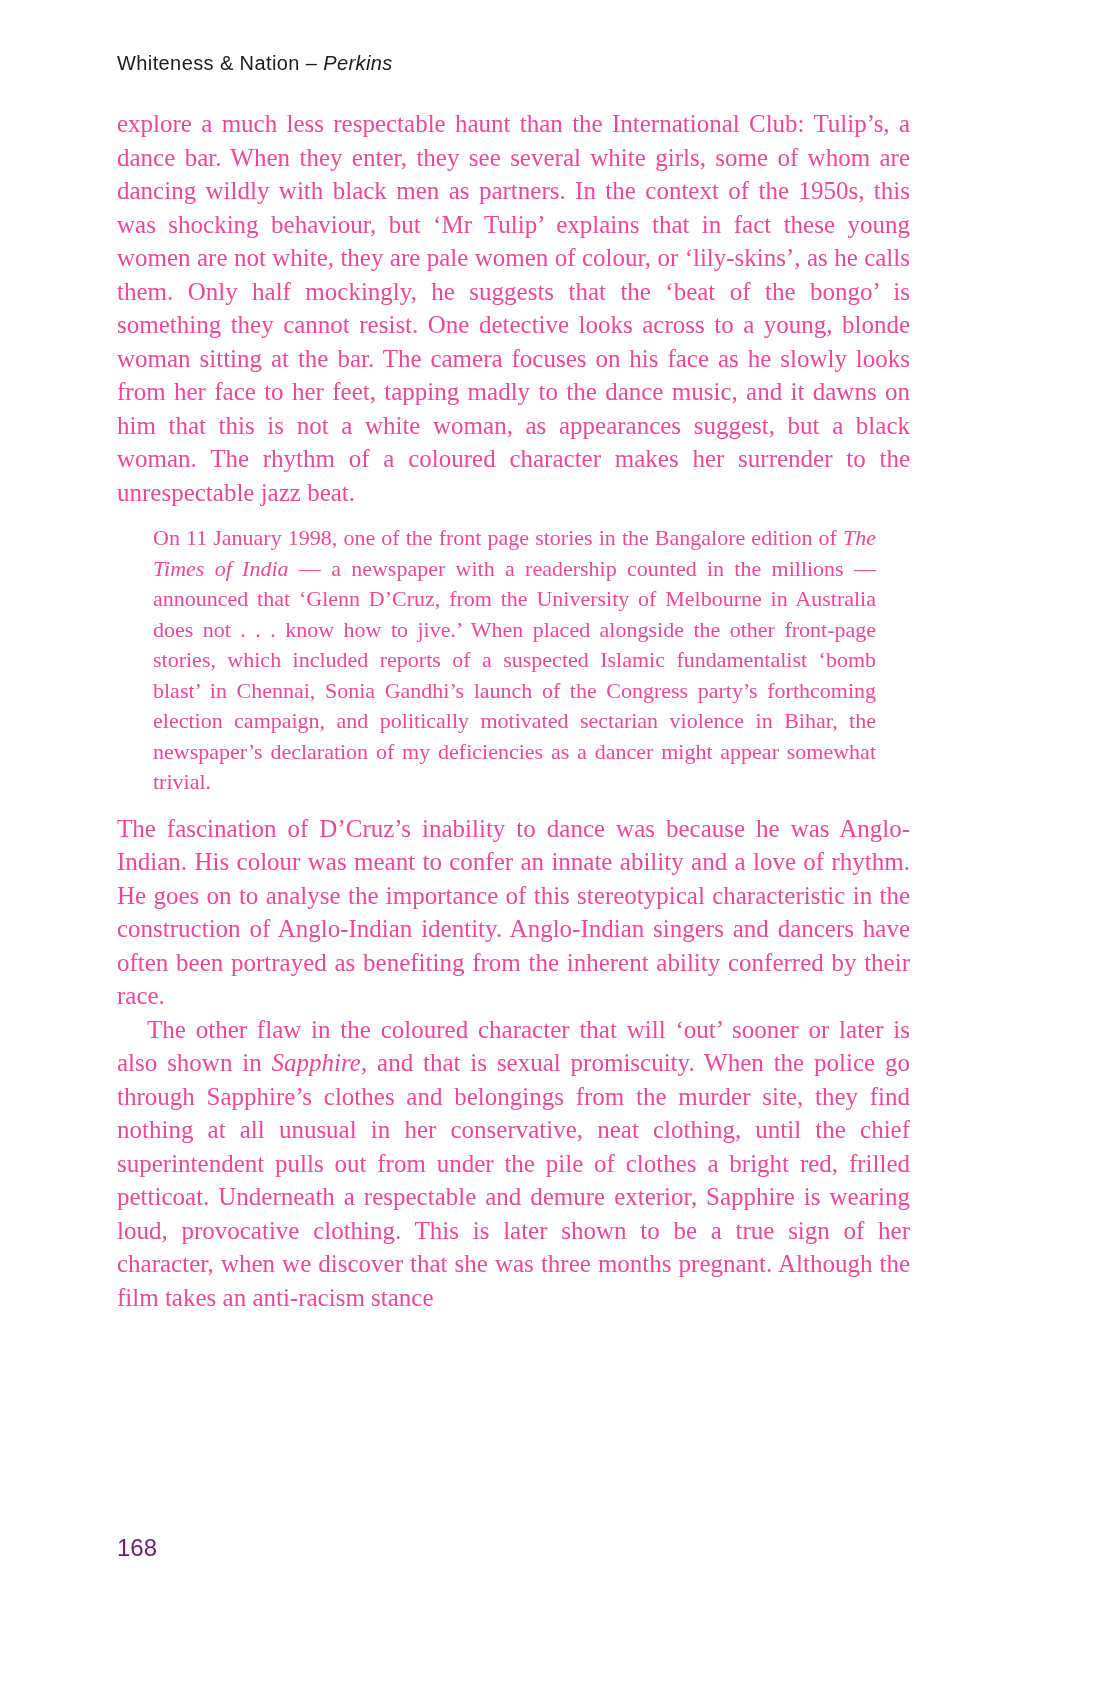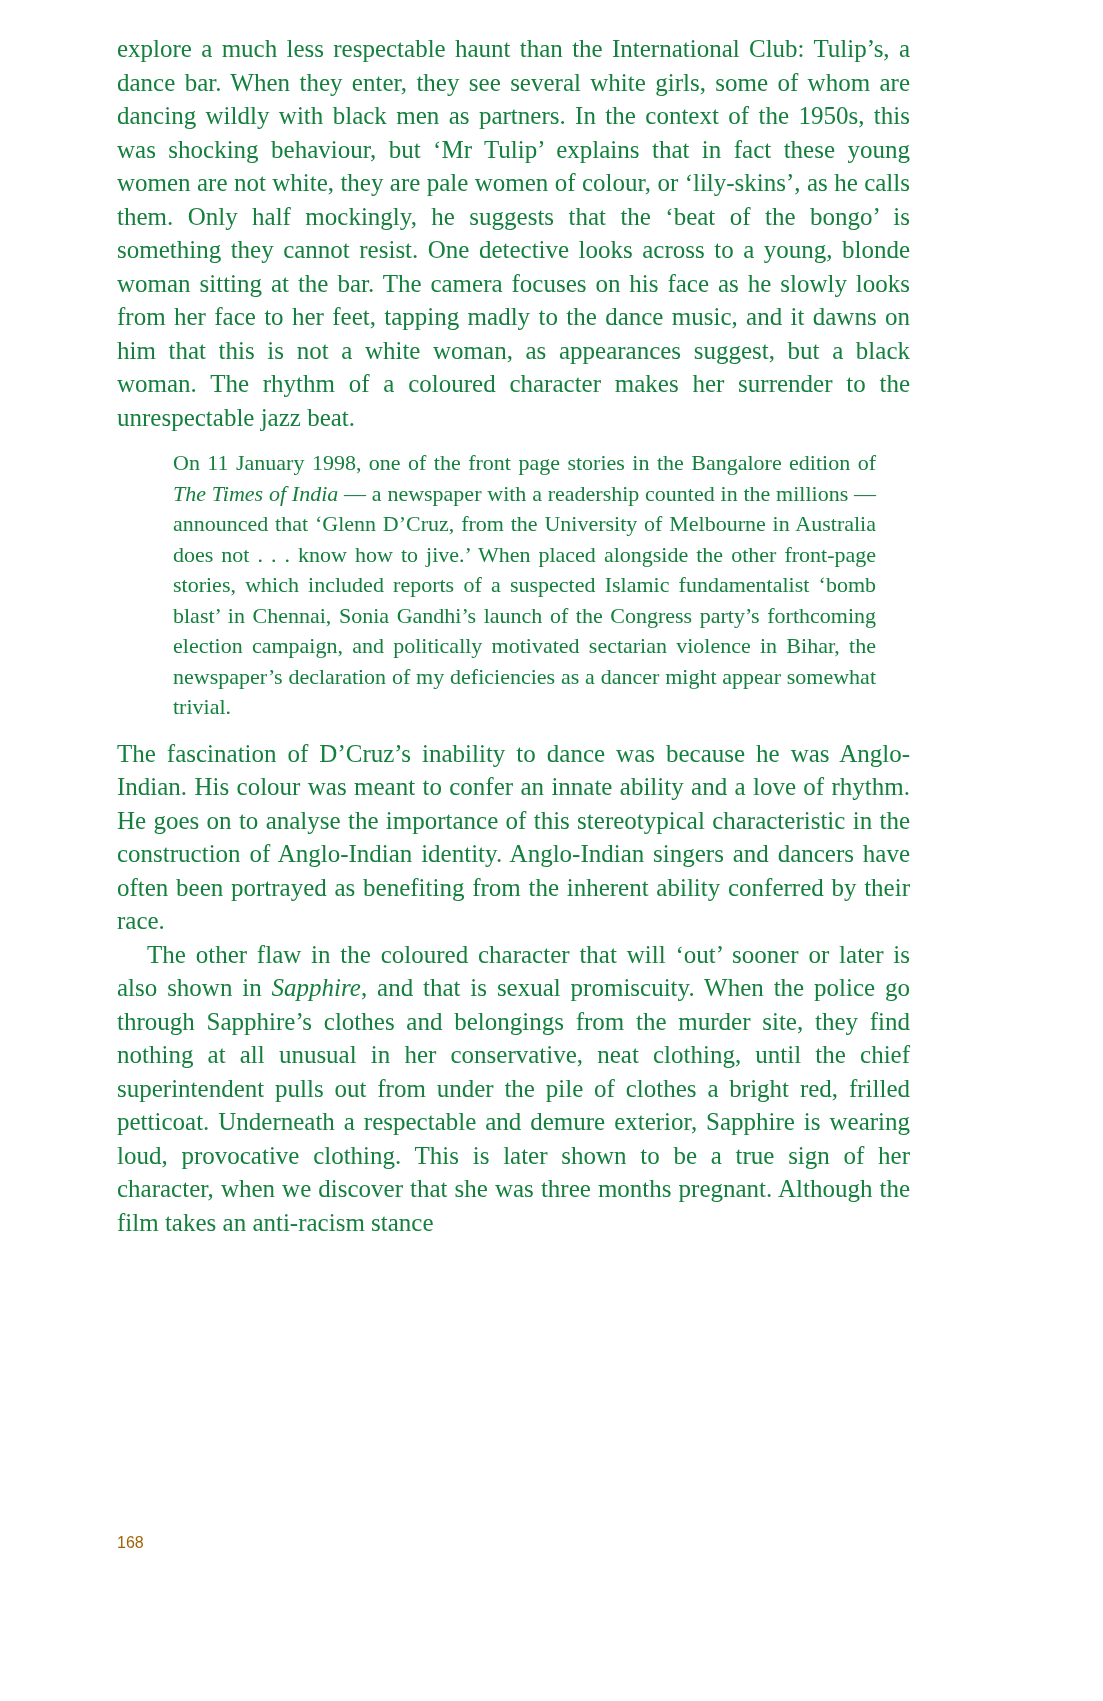--- a/index.html
+++ b/index.html
@@ -22,50 +22,51 @@
     letter-spacing: 0.4px;
     color: #1b1b1b;
   }
   .running-head i { font-style: italic; }
   .body-text {
     margin: 32px 193px 0 117px;
     font-family: "Liberation Serif", serif;
     font-size: 25px;
     line-height: 33.5px;
     text-align: justify;
-    color: #15803d;
+    color: #ec4899;
   }
   .body-text p {
     margin: 0;
     padding: 0;
   }
   .body-text p.indent {
     text-indent: 30px;
   }
   .body-text blockquote {
-    margin: 14px 34px 14px 56px;
+    margin: 14px 34px 14px 36px;
     font-size: 22px;
     line-height: 30.5px;
     text-align: justify;
   }
   .body-text i, .body-text blockquote i { font-style: italic; }
   .folio {
     position: absolute;
     left: 117px;
     top: 1534px;
     font-family: "Liberation Sans", sans-serif;
-    font-size: 16px;
-    color: #a16207;
+    font-size: 24px;
+    color: #701a75;
   }
 </style>
 </head>
 <body>
 
 <div class="page">
 
+  <div class="running-head"><span>Whiteness &amp; Nation – </span><i>Perkins</i></div>
 
   <div class="body-text">
 
     <p><span>explore a much less respectable haunt than the International Club: Tulip’s, a dance bar. When they enter, they see several white girls, some of whom are dancing wildly with black men as partners. In the context of the 1950s, this was shocking behaviour, but ‘Mr Tulip’ explains that in fact these young women are not white, they are pale women of colour, or ‘lily-skins’, as he calls them. Only half mockingly, he suggests that the ‘beat of the bongo’ is something they cannot resist. One detective looks across to a young, blonde woman sitting at the bar. The camera focuses on his face as he slowly looks from her face to her feet, tapping madly to the dance music, and it dawns on him that this is not a white woman, as appearances suggest, but a black woman. The rhythm of a coloured character makes her surrender to the unrespectable jazz beat.</span></p>
 
 
     <blockquote><span>On 11 January 1998, one of the front page stories in the Bangalore edition of </span><i>The Times of India</i><span> — a newspaper with a readership counted in the millions — announced that ‘Glenn D’Cruz, from the University of Melbourne in Australia does not . . . know how to jive.’ When placed alongside the other front-page stories, which included reports of a suspected Islamic fundamentalist ‘bomb blast’ in Chennai, Sonia Gandhi’s launch of the Congress party’s forthcoming election campaign, and politically motivated sectarian violence in Bihar, the newspaper’s declaration of my deficiencies as a dancer might appear somewhat trivial.</span></blockquote>
 
     <p><span>The fascination of D’Cruz’s inability to dance was because he was Anglo-Indian. His colour was meant to confer an innate ability and a love of rhythm. He goes on to analyse the importance of this stereotypical characteristic in the construction of Anglo-Indian identity. Anglo-Indian singers and dancers have often been portrayed as benefiting from the inherent ability conferred by their race.</span></p>
 

